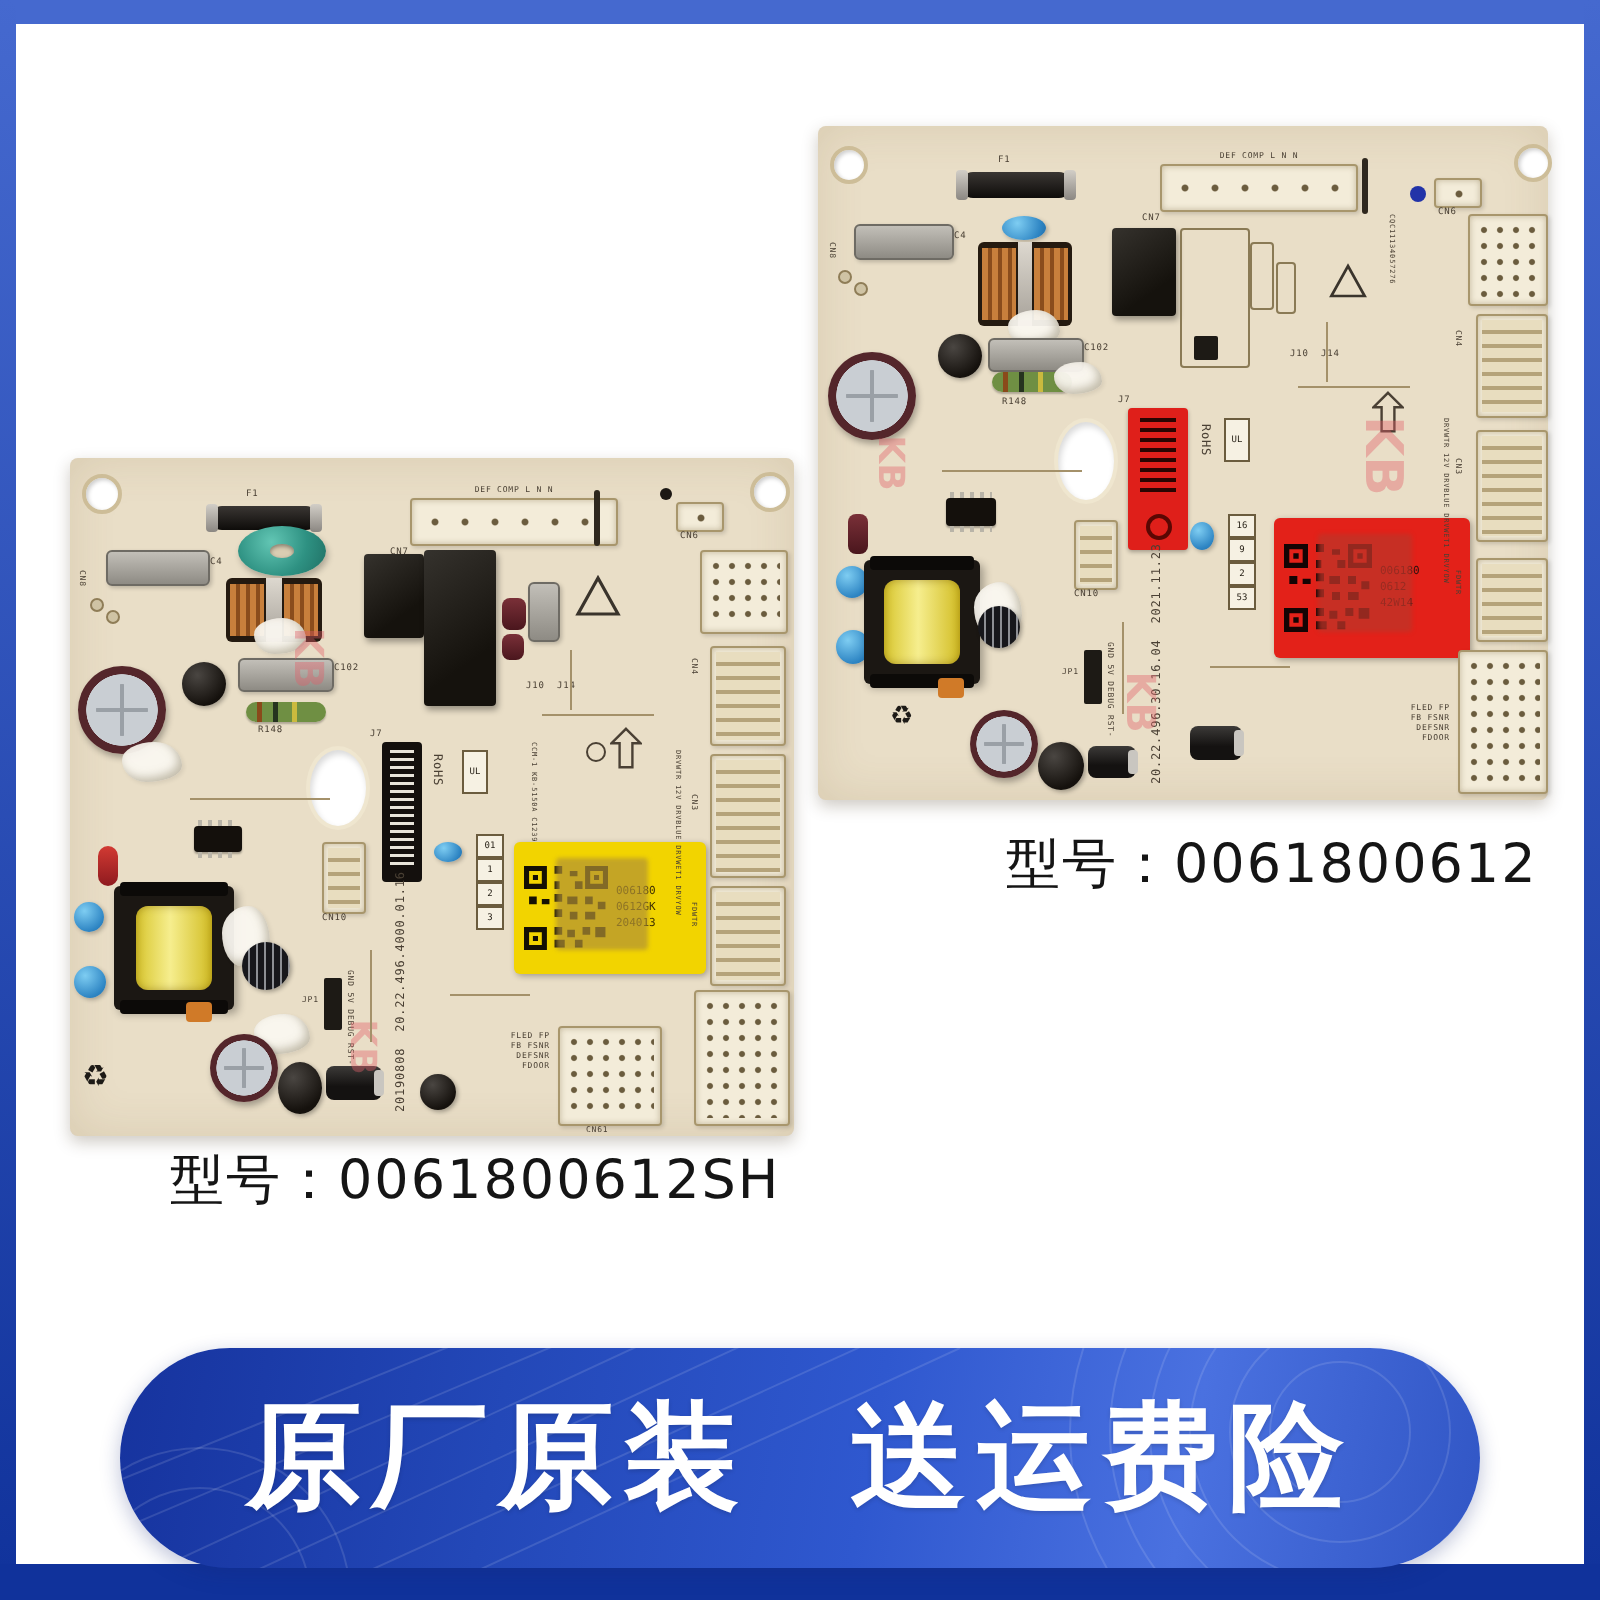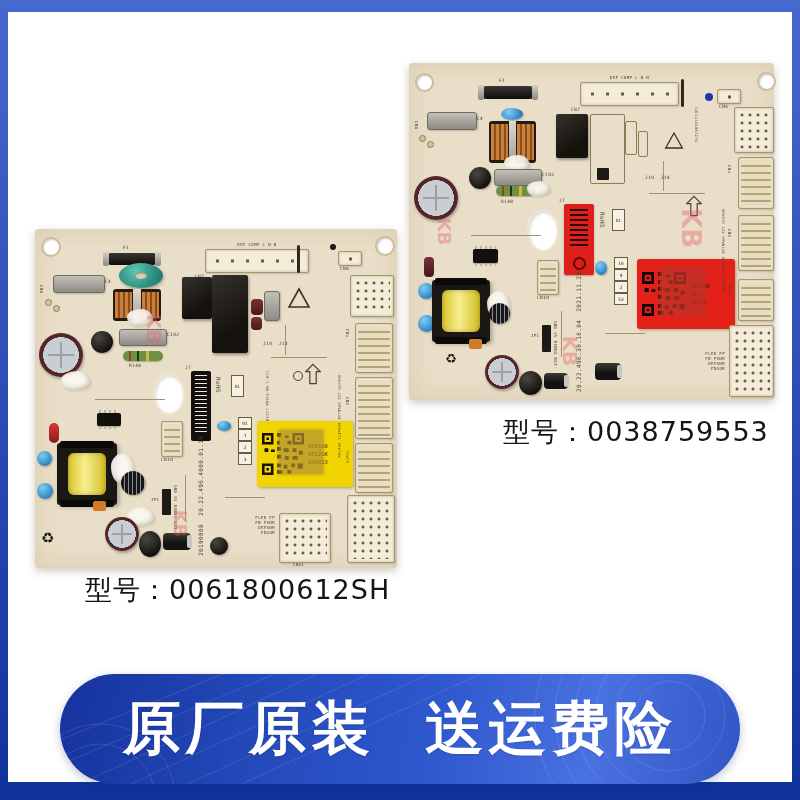--- a/index.html
+++ b/index.html
@@ -383,21 +383,21 @@
   <div class="kb" style="left:146px;top:276px;font-size:20px">KB</div>
   <div class="kb" style="left:22px;top:158px;font-size:18px">KB</div>
 
   <div class="c trace" style="left:240px;top:130px;width:56px;height:1px"></div>
   <div class="c trace" style="left:152px;top:248px;width:1px;height:46px"></div>
   <div class="c trace" style="left:196px;top:270px;width:40px;height:1px"></div>
   <div class="c trace" style="left:62px;top:172px;width:70px;height:1px"></div>
   <div class="c trace" style="left:254px;top:98px;width:1px;height:30px"></div>
 </div>
 
-<div class="caption" style="left:503px;top:414px">型号：0038759553</div>
+<div class="caption" style="left:503px;top:414px">型号：0061800612</div>
 
 <div class="banner">
   <svg viewBox="0 0 680 110" preserveAspectRatio="none">
     <g stroke="#ffffff" stroke-opacity="0.12" fill="none" stroke-width="1">
       <path d="M-10 95 L250 -15"></path>
         <path d="M20 110 L300 -20"></path>
         <path d="M-10 70 L200 -15"></path>
       <path d="M60 115 L330 -10"></path>
         <path d="M110 118 L380 -5"></path>
         <path d="M160 120 L420 0"></path>

